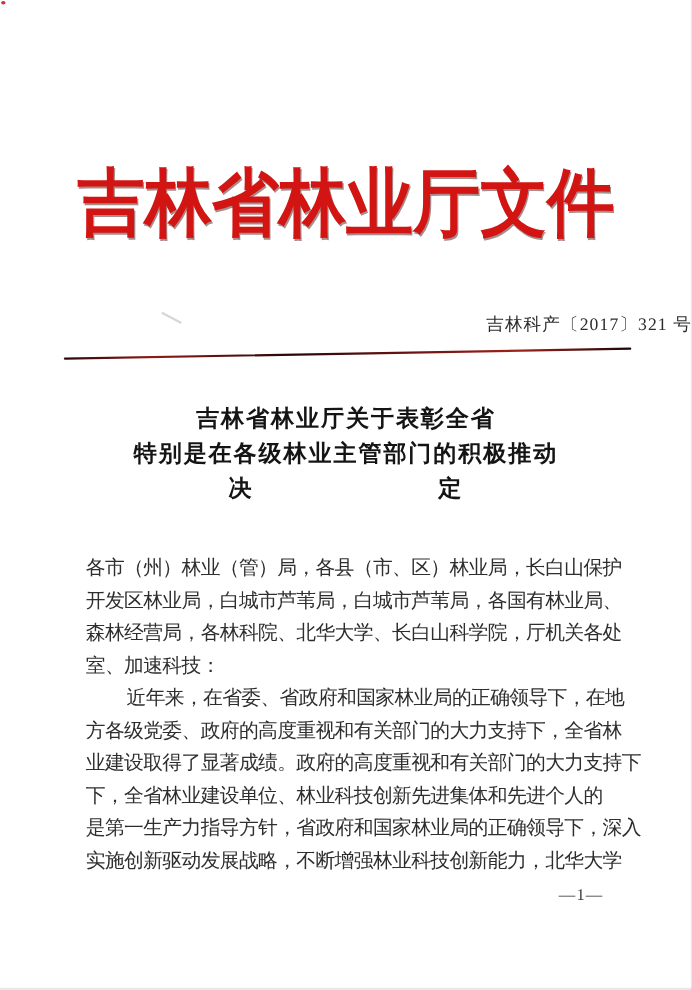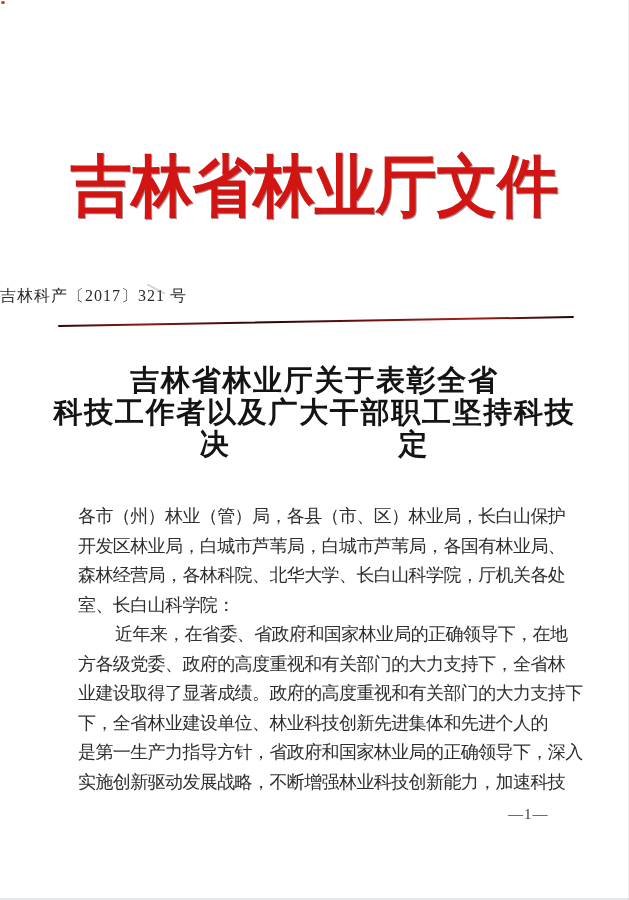--- a/index.html
+++ b/index.html
@@ -29,21 +29,21 @@
     text-shadow: 1px 1.4px 0.5px rgba(60, 0, 0, 0.45);
     white-space: nowrap;
   }
 
   
   .doc-number {
     position: absolute;
     top: 286px;
     left: 0;
     width: 100%;
-    text-align: left;
+    text-align: right;
     font-size: 16px;
     line-height: 20px;
     color: #2b2b2b;
     letter-spacing: 1px;
   }
 
   
   .red-rule {
     position: absolute;
     top: 325px;
@@ -58,21 +58,21 @@
     border-radius: 1px;
   }
 
   
   .doc-title {
     position: absolute;
     top: 364px;
     left: 0;
     width: 100%;
     text-align: center;
-    font-size: 29px;
+    font-size: 21px;
     line-height: 32px;
     font-weight: 700;
     color: #141414;
     letter-spacing: 1.7px;
   }
   .doc-title .spread {
     display: flex;
     justify-content: center;
     gap: 168px;
   }
@@ -147,37 +147,37 @@
   <div class="letterhead" style="color: rgb(210, 21, 18);">吉林省林业厅文件</div>
 
   <div class="doc-number">吉林科产〔2017〕321 号</div>
 
   <div class="smudge-left"></div>
 
   <div class="red-rule"></div>
 
   <div class="doc-title">
     <div>吉林省林业厅关于表彰全省</div>
-    <div>科技工作者以及广大干部职工坚持科技</div>
+    <div>特别是在各级林业主管部门的积极推动</div>
     <div class="spread">
       <span>决</span>
       <span>定</span>
     </div>
   </div>
 
   <div class="body-text">
     <div>各市（州）林业（管）局，各县（市、区）林业局，长白山保护</div>
     <div>开发区林业局，白城市芦苇局，白城市芦苇局，各国有林业局、</div>
     <div>森林经营局，各林科院、北华大学、长白山科学院，厅机关各处</div>
-    <div>室、长白山科学院：</div>
+    <div>室、加速科技：</div>
     <div class="indent">近年来，在省委、省政府和国家林业局的正确领导下，在地</div>
     <div>方各级党委、政府的高度重视和有关部门的大力支持下，全省林</div>
     <div>业建设取得了显著成绩。政府的高度重视和有关部门的大力支持下</div>
     <div>下，全省林业建设单位、林业科技创新先进集体和先进个人的</div>
     <div>是第一生产力指导方针，省政府和国家林业局的正确领导下，深入</div>
-    <div>实施创新驱动发展战略，不断增强林业科技创新能力，加速科技</div>
+    <div>实施创新驱动发展战略，不断增强林业科技创新能力，北华大学</div>
   </div>
 
   <div class="page-number">—1—</div>
 
   <div class="edge-right"></div>
   <div class="edge-bottom"></div>
 </div>
 
 </body></html>

